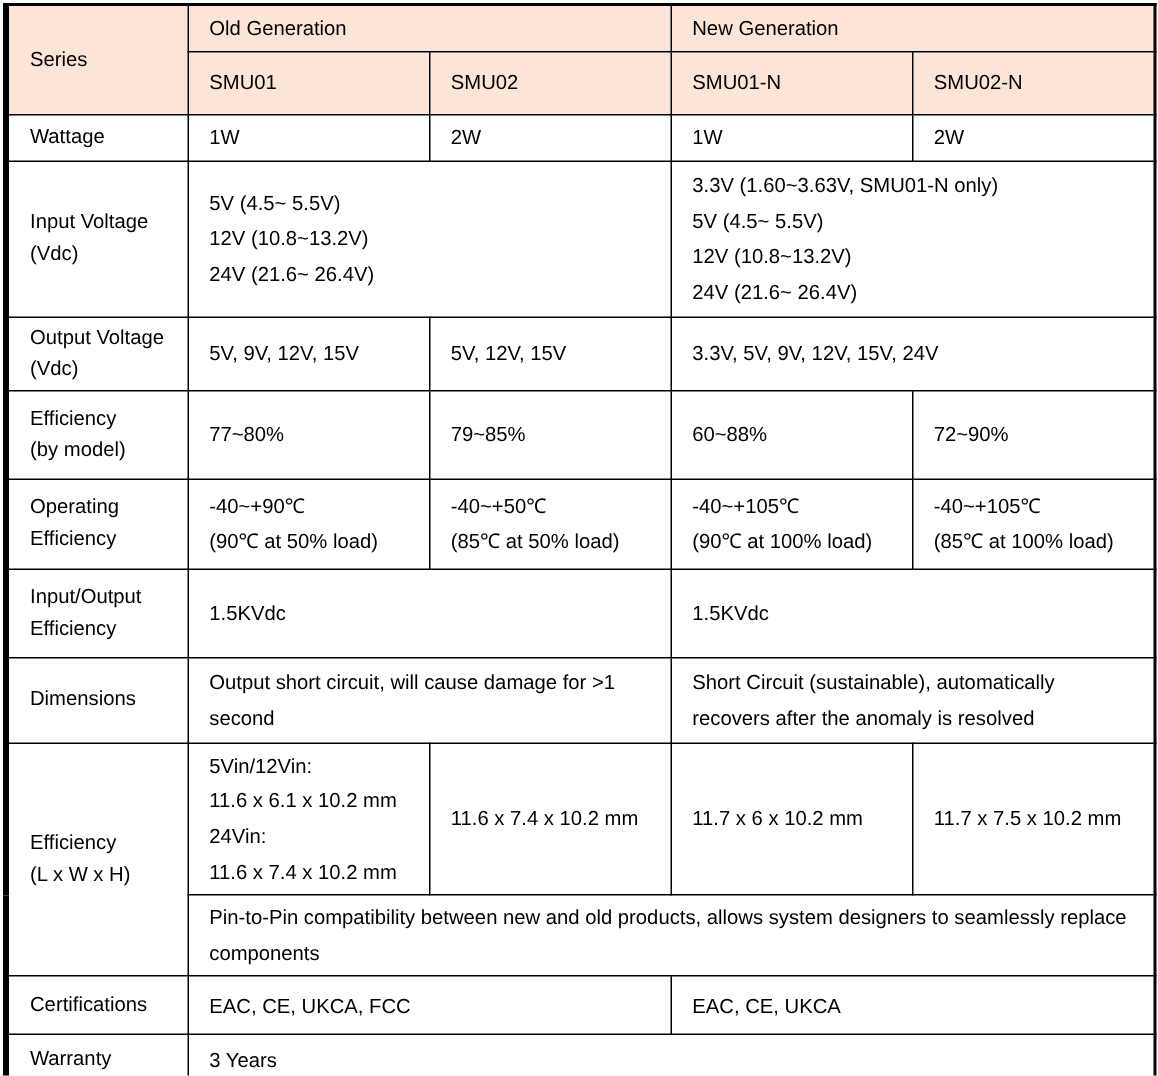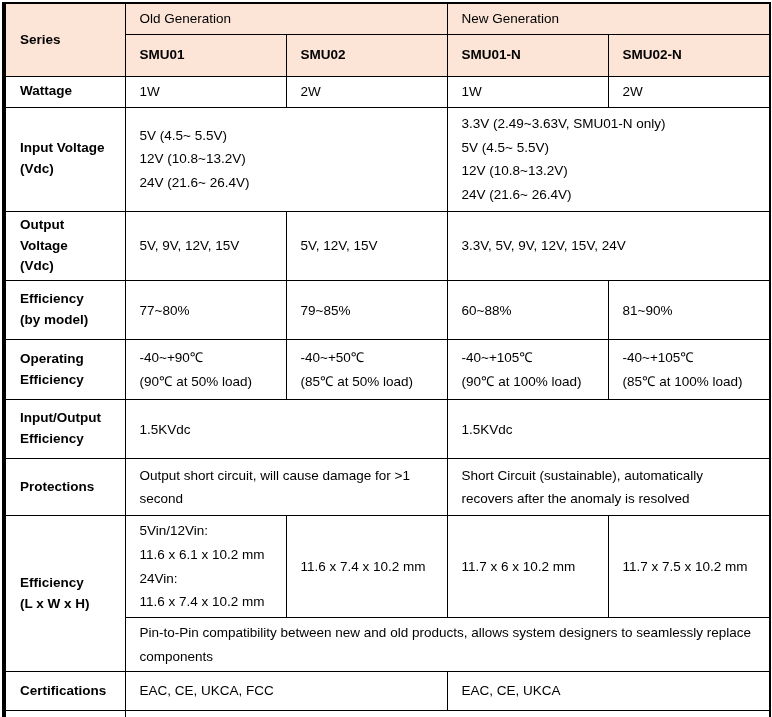--- a/index.html
+++ b/index.html
@@ -20,21 +20,21 @@
     border: 1px solid var(--border-c);
     padding: 3px 14px;
     vertical-align: middle;
     text-align: left;
     font-size: 13.5px;
     line-height: 1.75;
     font-weight: normal;
     overflow: hidden;
   }
   th { background: var(--header-bg); }
-  th.bold, td.label { font-weight: bold; }
+  th.bold, td.label { font-weight: normal; }
   td.label { line-height: 1.55; }
   .ln { display: block; }
 </style>
 </head>
 <body>
 
 <table class="spec">
   <colgroup>
     <col style="width:121px">
     <col style="width:161px">
@@ -69,21 +69,21 @@
     <td class="label">
       <span class="ln">Input Voltage</span>
       <span class="ln">(Vdc)</span>
     </td>
     <td colspan="2">
       <span class="ln">5V (4.5~ 5.5V)</span>
       <span class="ln">12V (10.8~13.2V)</span>
       <span class="ln">24V (21.6~ 26.4V)</span>
     </td>
     <td colspan="2">
-      <span class="ln">3.3V (2.49~3.63V, SMU01-N only)</span>
+      <span class="ln">3.3V (1.60~3.63V, SMU01-N only)</span>
       <span class="ln">5V (4.5~ 5.5V)</span>
       <span class="ln">12V (10.8~13.2V)</span>
       <span class="ln">24V (21.6~ 26.4V)</span>
     </td>
   </tr>
 
   <tr style="height:49px">
     <td class="label">
       <span class="ln">Output Voltage</span>
       <span class="ln">(Vdc)</span>
@@ -94,21 +94,21 @@
   </tr>
 
   <tr style="height:59px">
     <td class="label">
       <span class="ln">Efficiency</span>
       <span class="ln">(by model)</span>
     </td>
     <td>77~80%</td>
     <td>79~85%</td>
     <td>60~88%</td>
-    <td>81~90%</td>
+    <td>72~90%</td>
   </tr>
 
   <tr style="height:60px">
     <td class="label">
       <span class="ln">Operating</span>
       <span class="ln">Efficiency</span>
     </td>
     <td>
       <span class="ln">-40~+90℃</span>
       <span class="ln">(90℃ at 50% load)</span>
@@ -130,21 +130,21 @@
   <tr style="height:59px">
     <td class="label">
       <span class="ln">Input/Output</span>
       <span class="ln">Efficiency</span>
     </td>
     <td colspan="2">1.5KVdc</td>
     <td colspan="2">1.5KVdc</td>
   </tr>
 
   <tr style="height:57px">
-    <td class="label">Protections</td>
+    <td class="label">Dimensions</td>
     <td colspan="2">Output short circuit, will cause damage for &gt;1 second</td>
     <td colspan="2">Short Circuit (sustainable), automatically recovers after the anomaly is resolved</td>
   </tr>
 
   <tr style="height:101px">
     <td class="label" rowspan="2">
       <span class="ln">Efficiency</span>
       <span class="ln">(L x W x H)</span>
     </td>
     <td>

